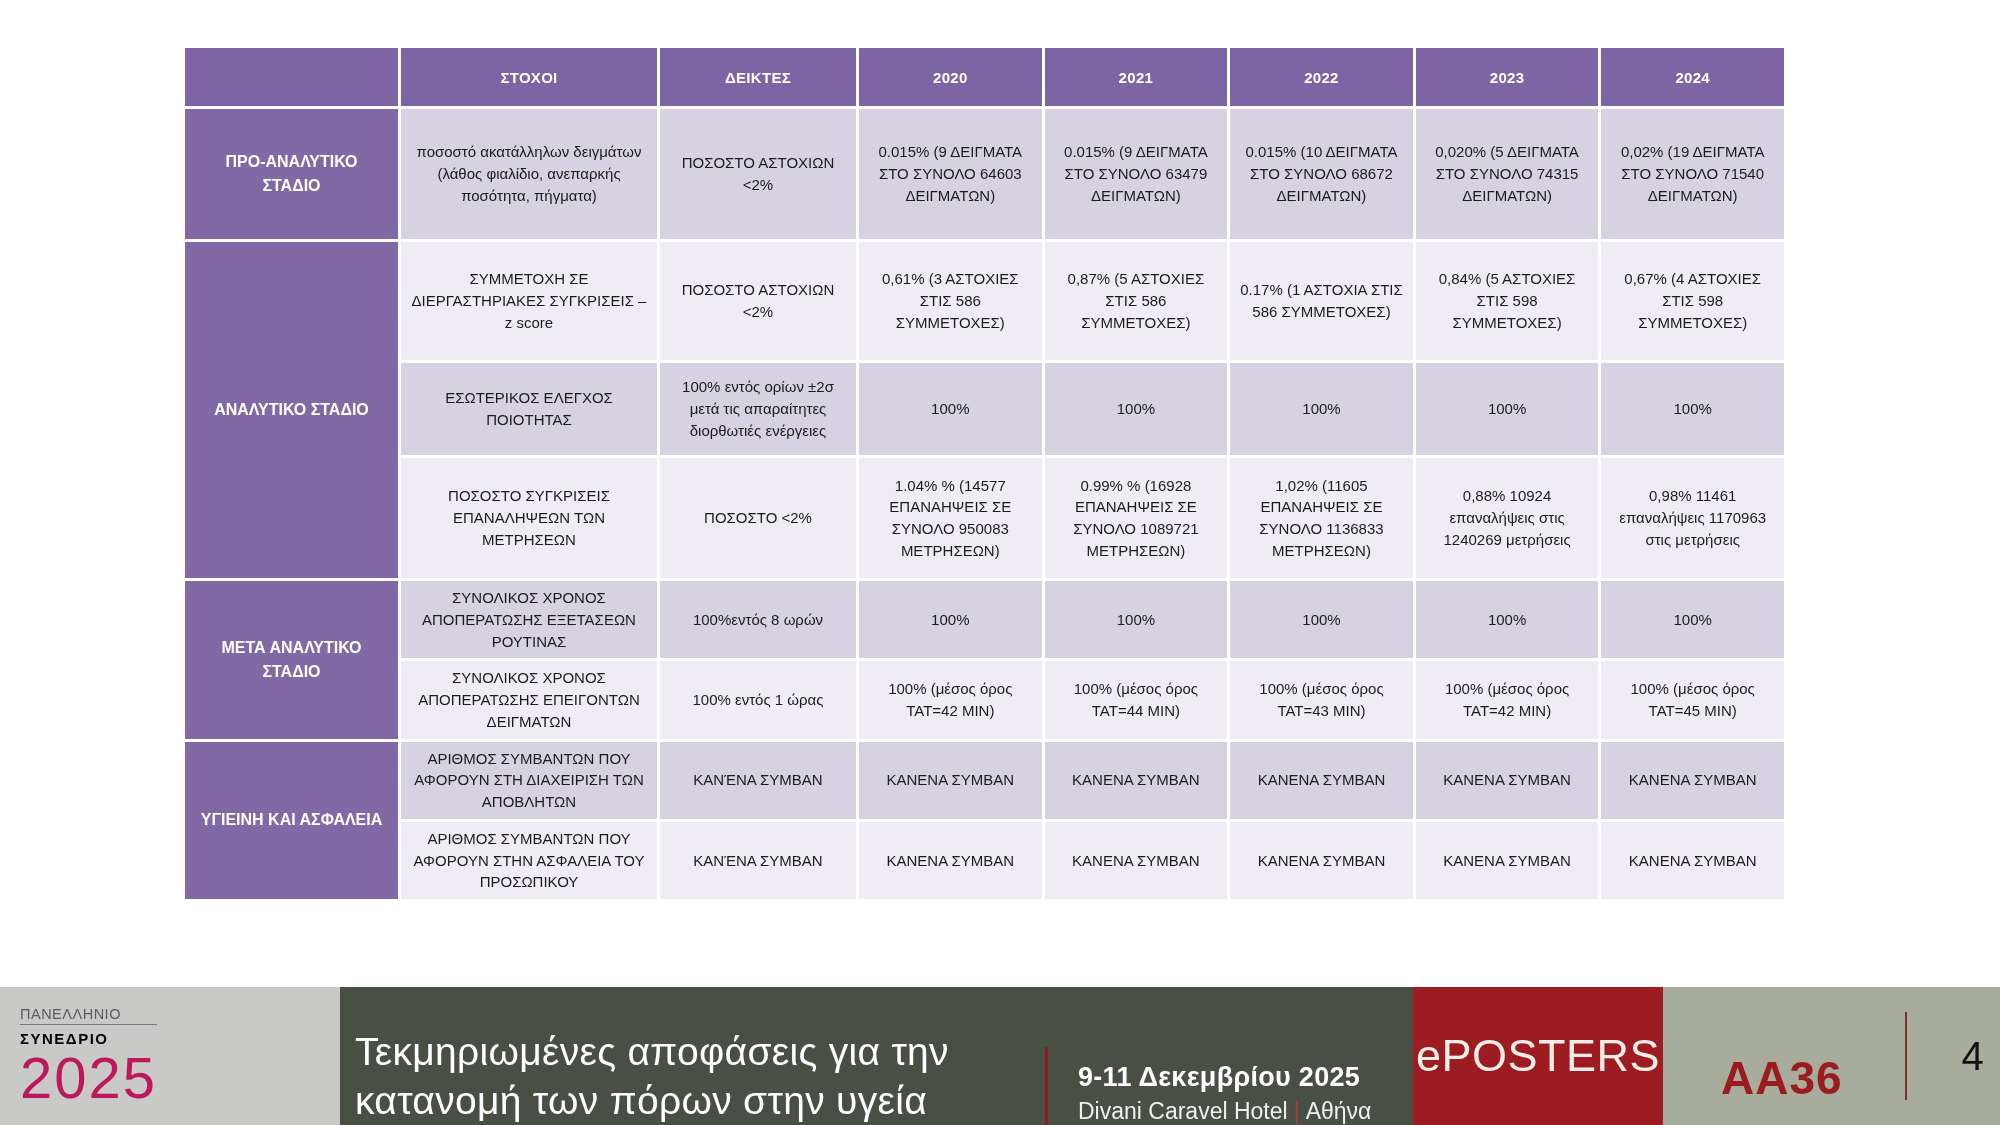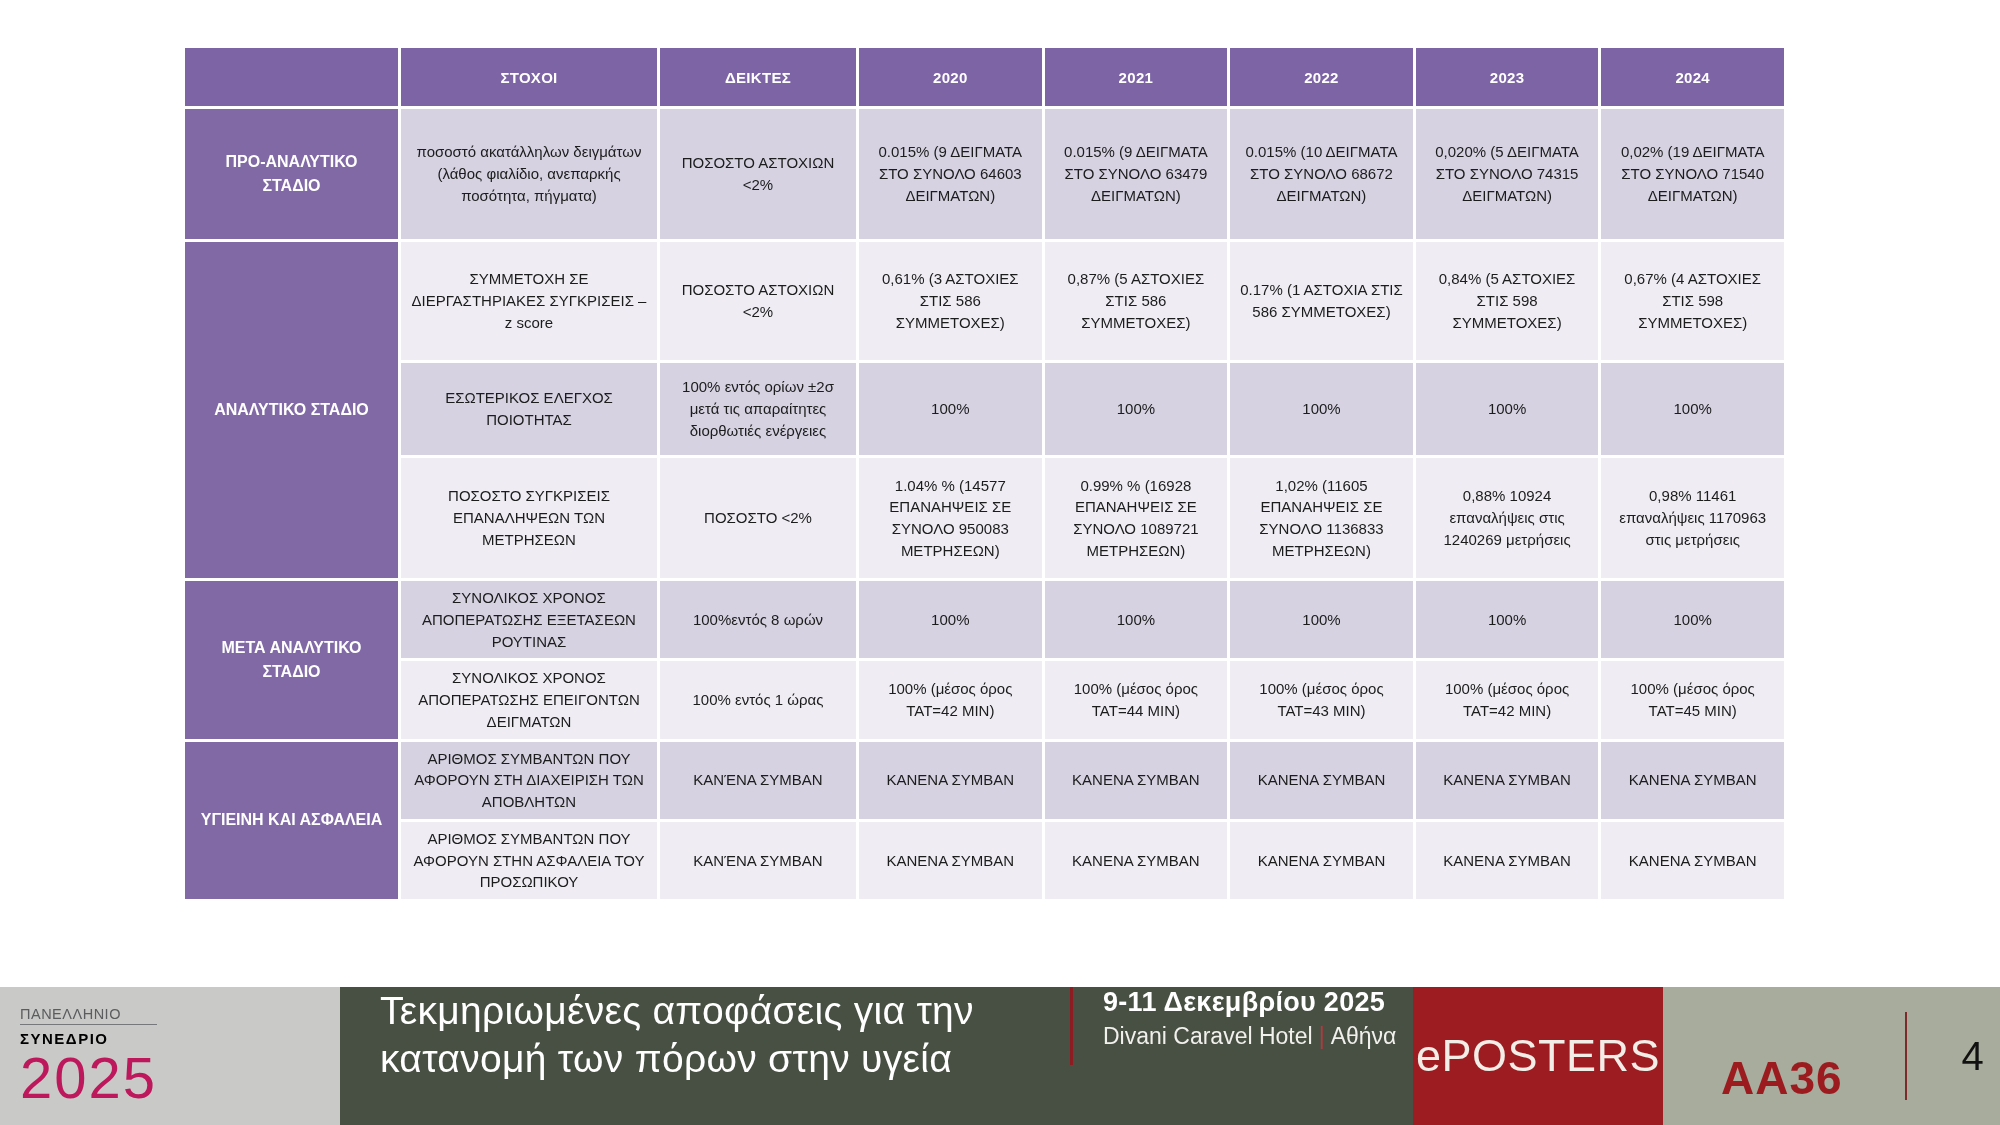--- a/index.html
+++ b/index.html
@@ -42,22 +42,22 @@
   }
   .logo{display:flex;flex-direction:column;}
   .logo-top{font-size:14.5px;color:#5b5c5e;letter-spacing:.5px;border-bottom:1.5px solid #77787b;padding-bottom:2px;}
   .logo-mid{font-size:15px;font-weight:bold;color:#000000;letter-spacing:1.5px;margin-top:5px;}
   .logo-year{font-size:58px;color:#be185d;letter-spacing:2px;line-height:1;margin-top:2px;}
   .logo-box{
     background:#a21e24;color:#ffffff;font-size:15px;font-weight:bold;
     padding:9px 12px;line-height:1.4;letter-spacing:.3px;max-width:150px;
   }
   .f-green{
-    flex:1;background:#475043;display:flex;align-items:flex-start;
-    padding-left:40px;box-sizing:border-box;color:#ffffff;
+    flex:1;background:#475043;display:flex;align-items:flex-end;
+    padding-left:15px;box-sizing:border-box;color:#ffffff;
   }
   .f-title{font-size:39px;line-height:1.24;letter-spacing:.3px;width:690px;font-weight:normal;}
   .f-div{width:3px;height:78px;background:#8d1c22;margin-right:30px;flex:none;}
   .f-date1{font-size:27px;font-weight:bold;letter-spacing:.3px;}
   .f-date2{font-size:23px;color:#f2f0ec;margin-top:5px;}
   .f-date2 .pipe{color:#b03a3e;padding:0 6px;}
   .f-red{
     width:250px;background:#9c1c21;display:flex;align-items:center;justify-content:center;
   }
   .f-eposters{font-size:45px;color:#f2ede6;letter-spacing:.5px;}

